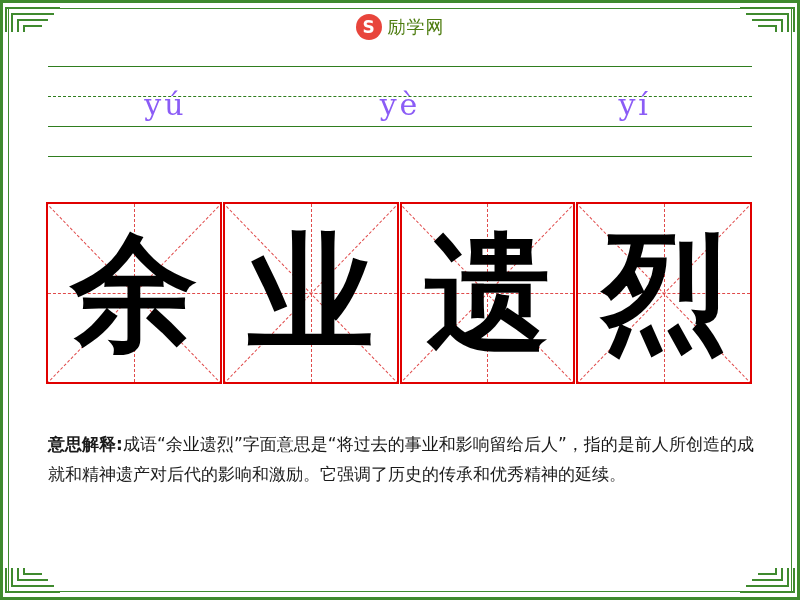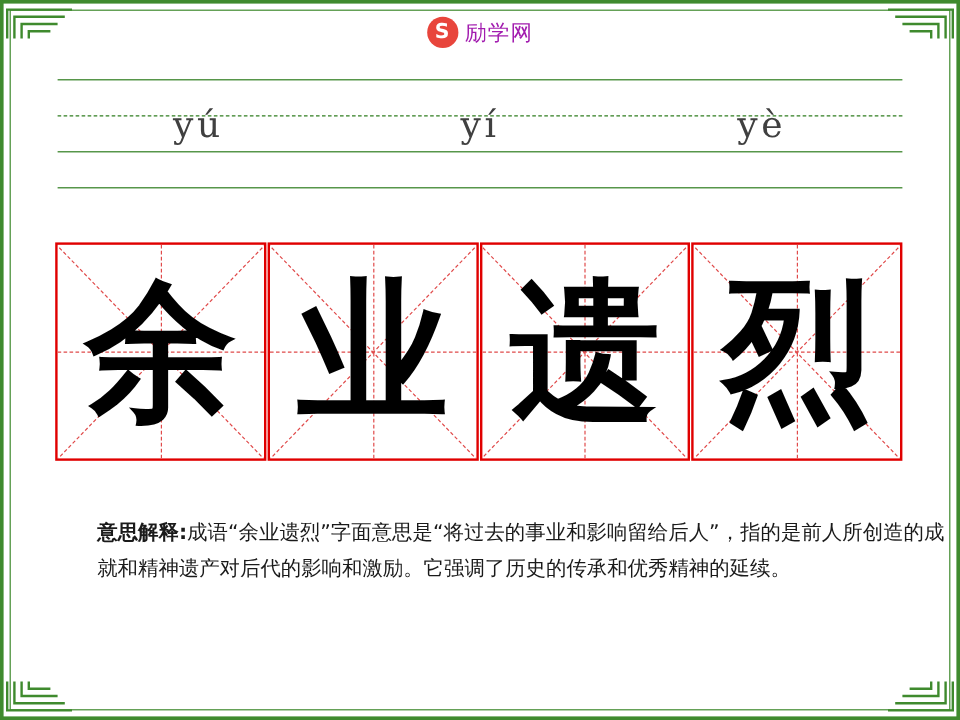--- a/index.html
+++ b/index.html
@@ -61,21 +61,21 @@
     align-items: center;
     justify-content: center;
     color: #fff;
     font-size: 17px;
     font-weight: bold;
     font-family: "DejaVu Sans", sans-serif;
     line-height: 1;
   }
   .logo-text {
     font-size: 18px;
-    color: #a21caf;
+    color: #4d7c0f;
     font-family: "DejaVu Sans", sans-serif;
     letter-spacing: 1px;
   }
 
   
   .staff {
     position: absolute;
     left: 48px;
     top: 66px;
     width: 704px;
@@ -102,21 +102,21 @@
     height: 92px;
     display: flex;
   }
   .pinyin-cell {
     flex: 1 1 0;
     display: flex;
     align-items: center;
     justify-content: center;
     font-family: "DejaVu Serif", serif;
     font-size: 30px;
-    color: #404040;
+    color: #8b5cf6;
     letter-spacing: 3px;
     padding-bottom: 16px;
     box-sizing: border-box;
   }
 
   
   .grid {
     position: absolute;
     left: 46px;
     top: 202px;
@@ -174,21 +174,20 @@
   .explain {
     position: absolute;
     left: 48px;
     top: 430px;
     width: 706px;
     font-family: "DejaVu Sans", sans-serif;
     font-size: 17px;
     line-height: 1.75;
     color: #1a1a1a;
     text-align: justify;
-    margin-left: 33px;
   }
   .explain b {
     font-weight: bold;
   }
 </style>
 </head>
 <body>
 
 <div class="frame"></div>
 <div class="frame-inner"></div>
@@ -241,22 +240,22 @@
   <div class="logo-text">励学网</div>
 </div>
 
 <div class="staff">
   <div class="staff-line l1"></div>
   <div class="staff-line dashed l2"></div>
   <div class="staff-line l3"></div>
   <div class="staff-line l4"></div>
   <div class="pinyin-row">
     <div class="pinyin-cell">yú</div>
+    <div class="pinyin-cell">yè</div>
     <div class="pinyin-cell">yí</div>
-    <div class="pinyin-cell">yè</div>
   </div>
 </div>
 
 <div class="grid">
   <div class="cell">
     <div class="dline h"></div>
     <div class="dline v"></div>
     <div class="dline d1"></div>
     <div class="dline d2"></div>
     <div class="hanzi">余</div>

